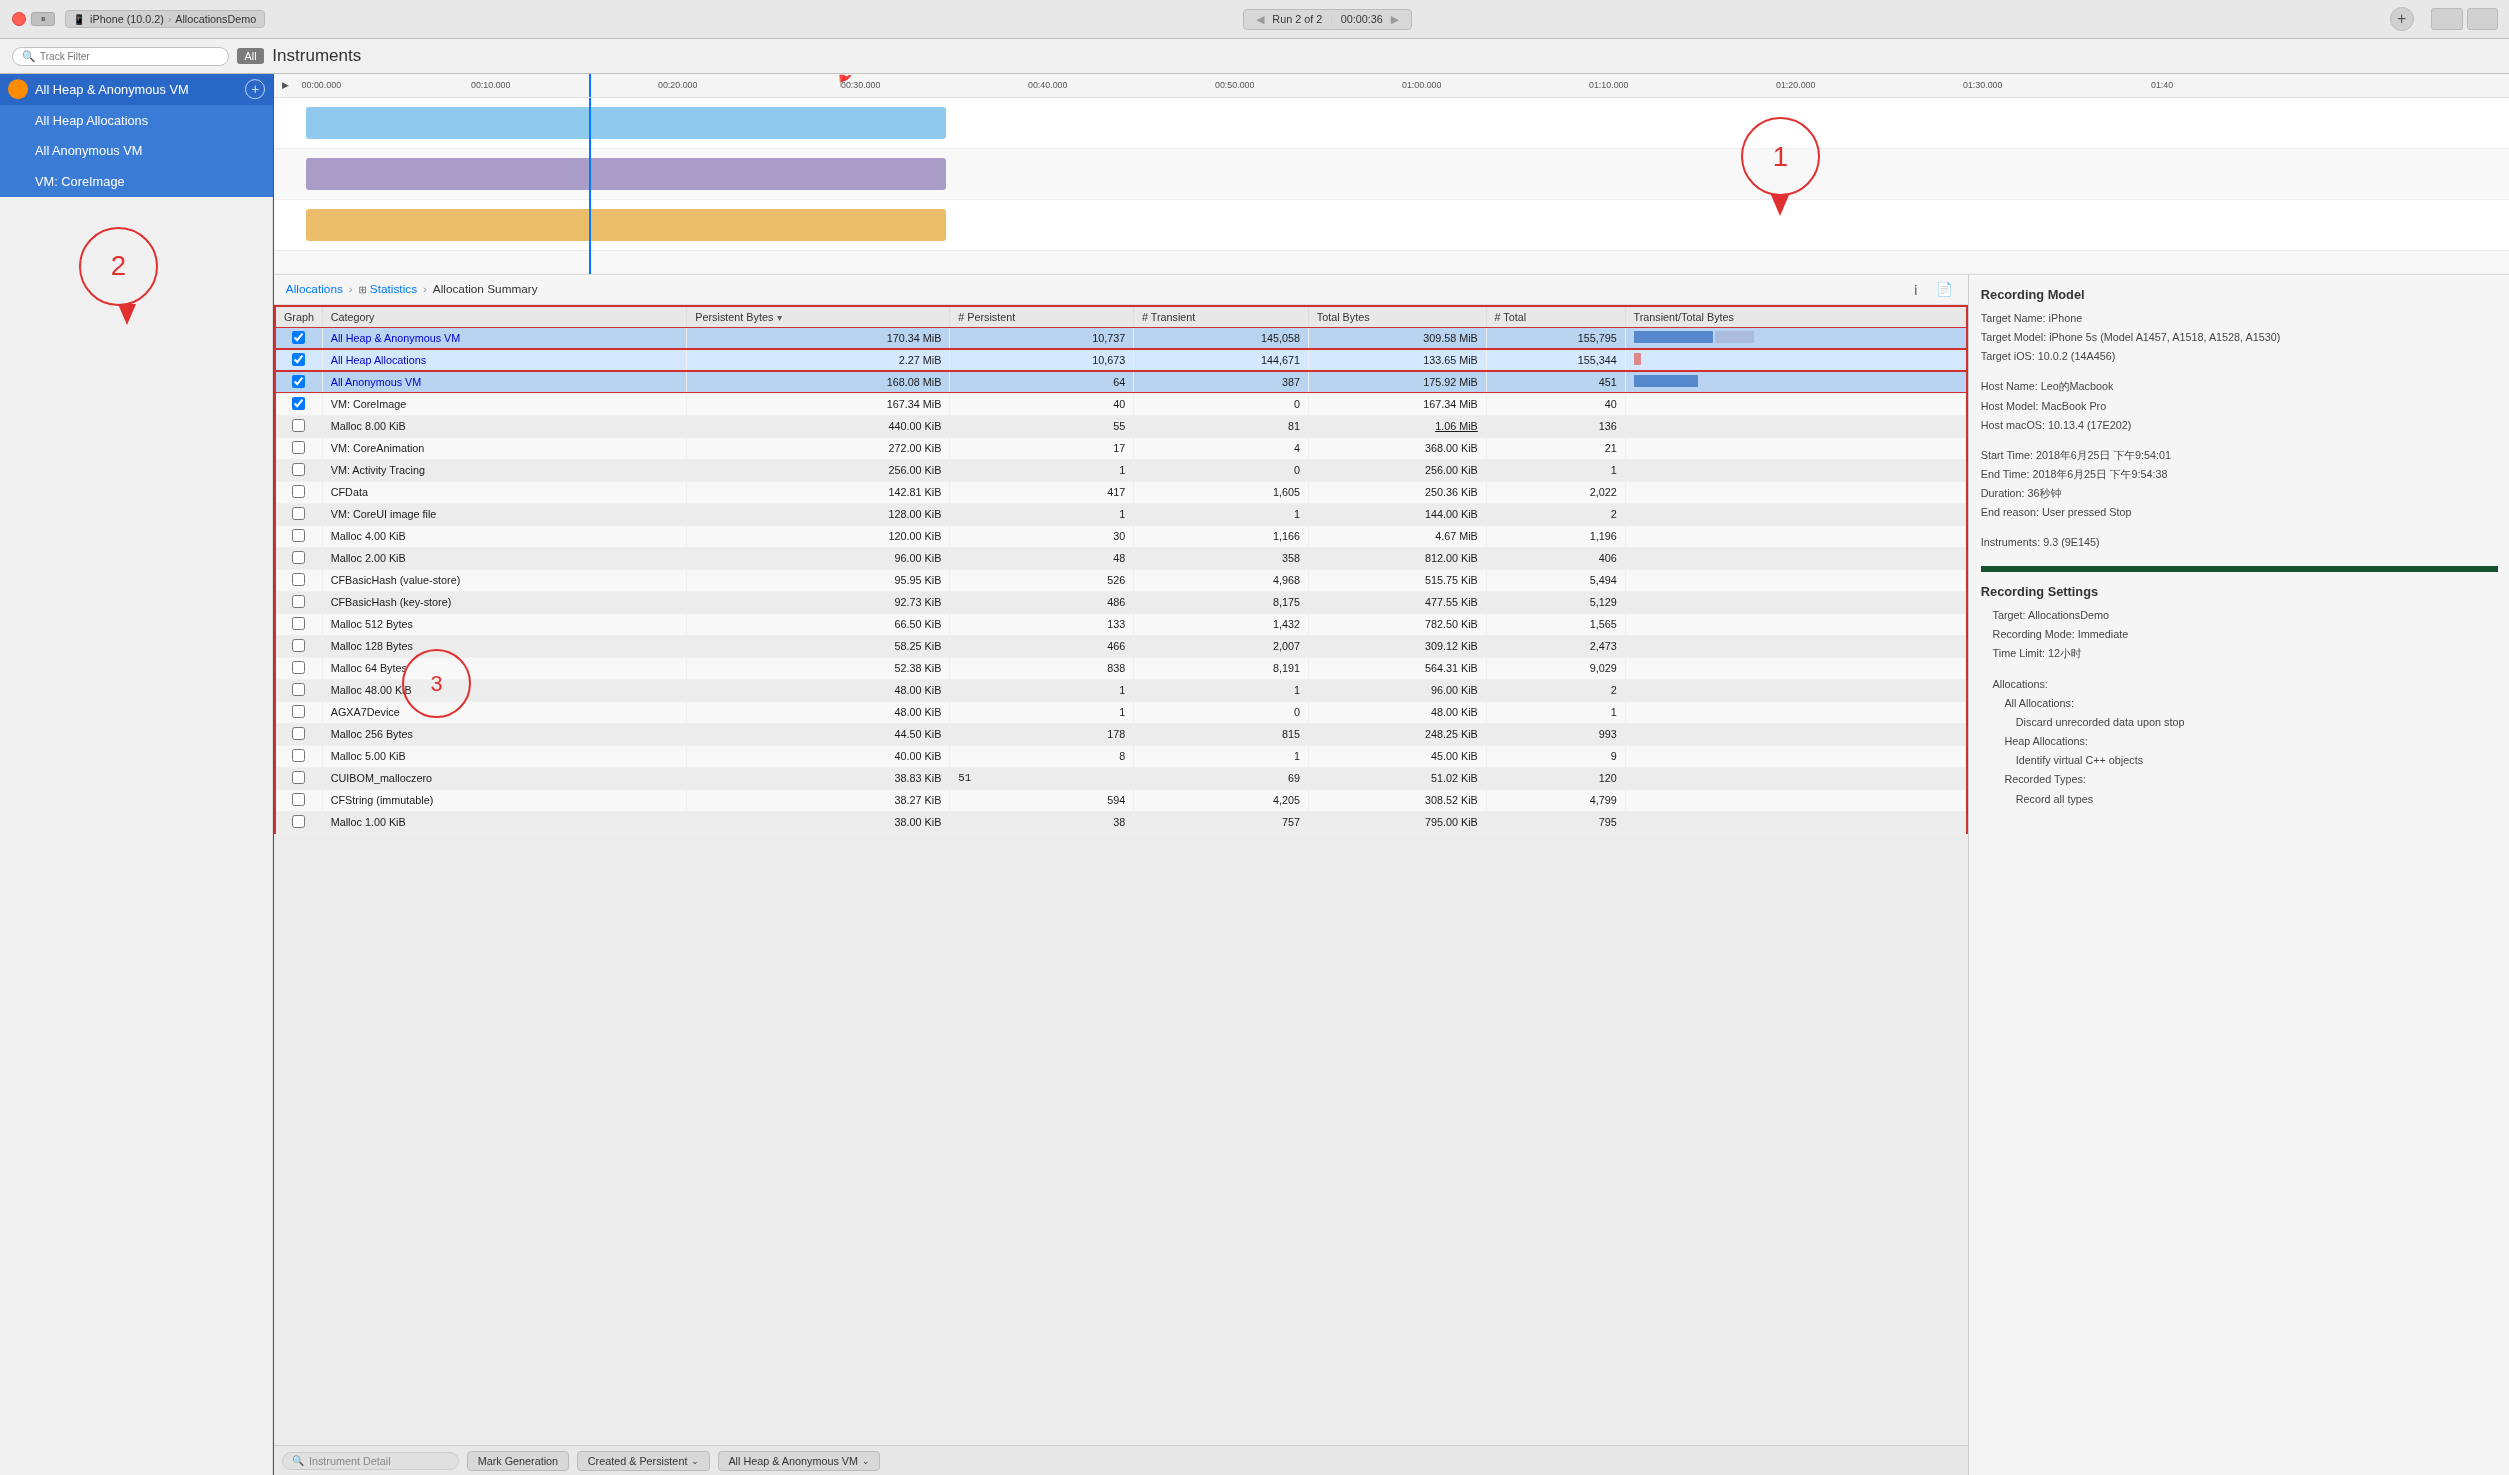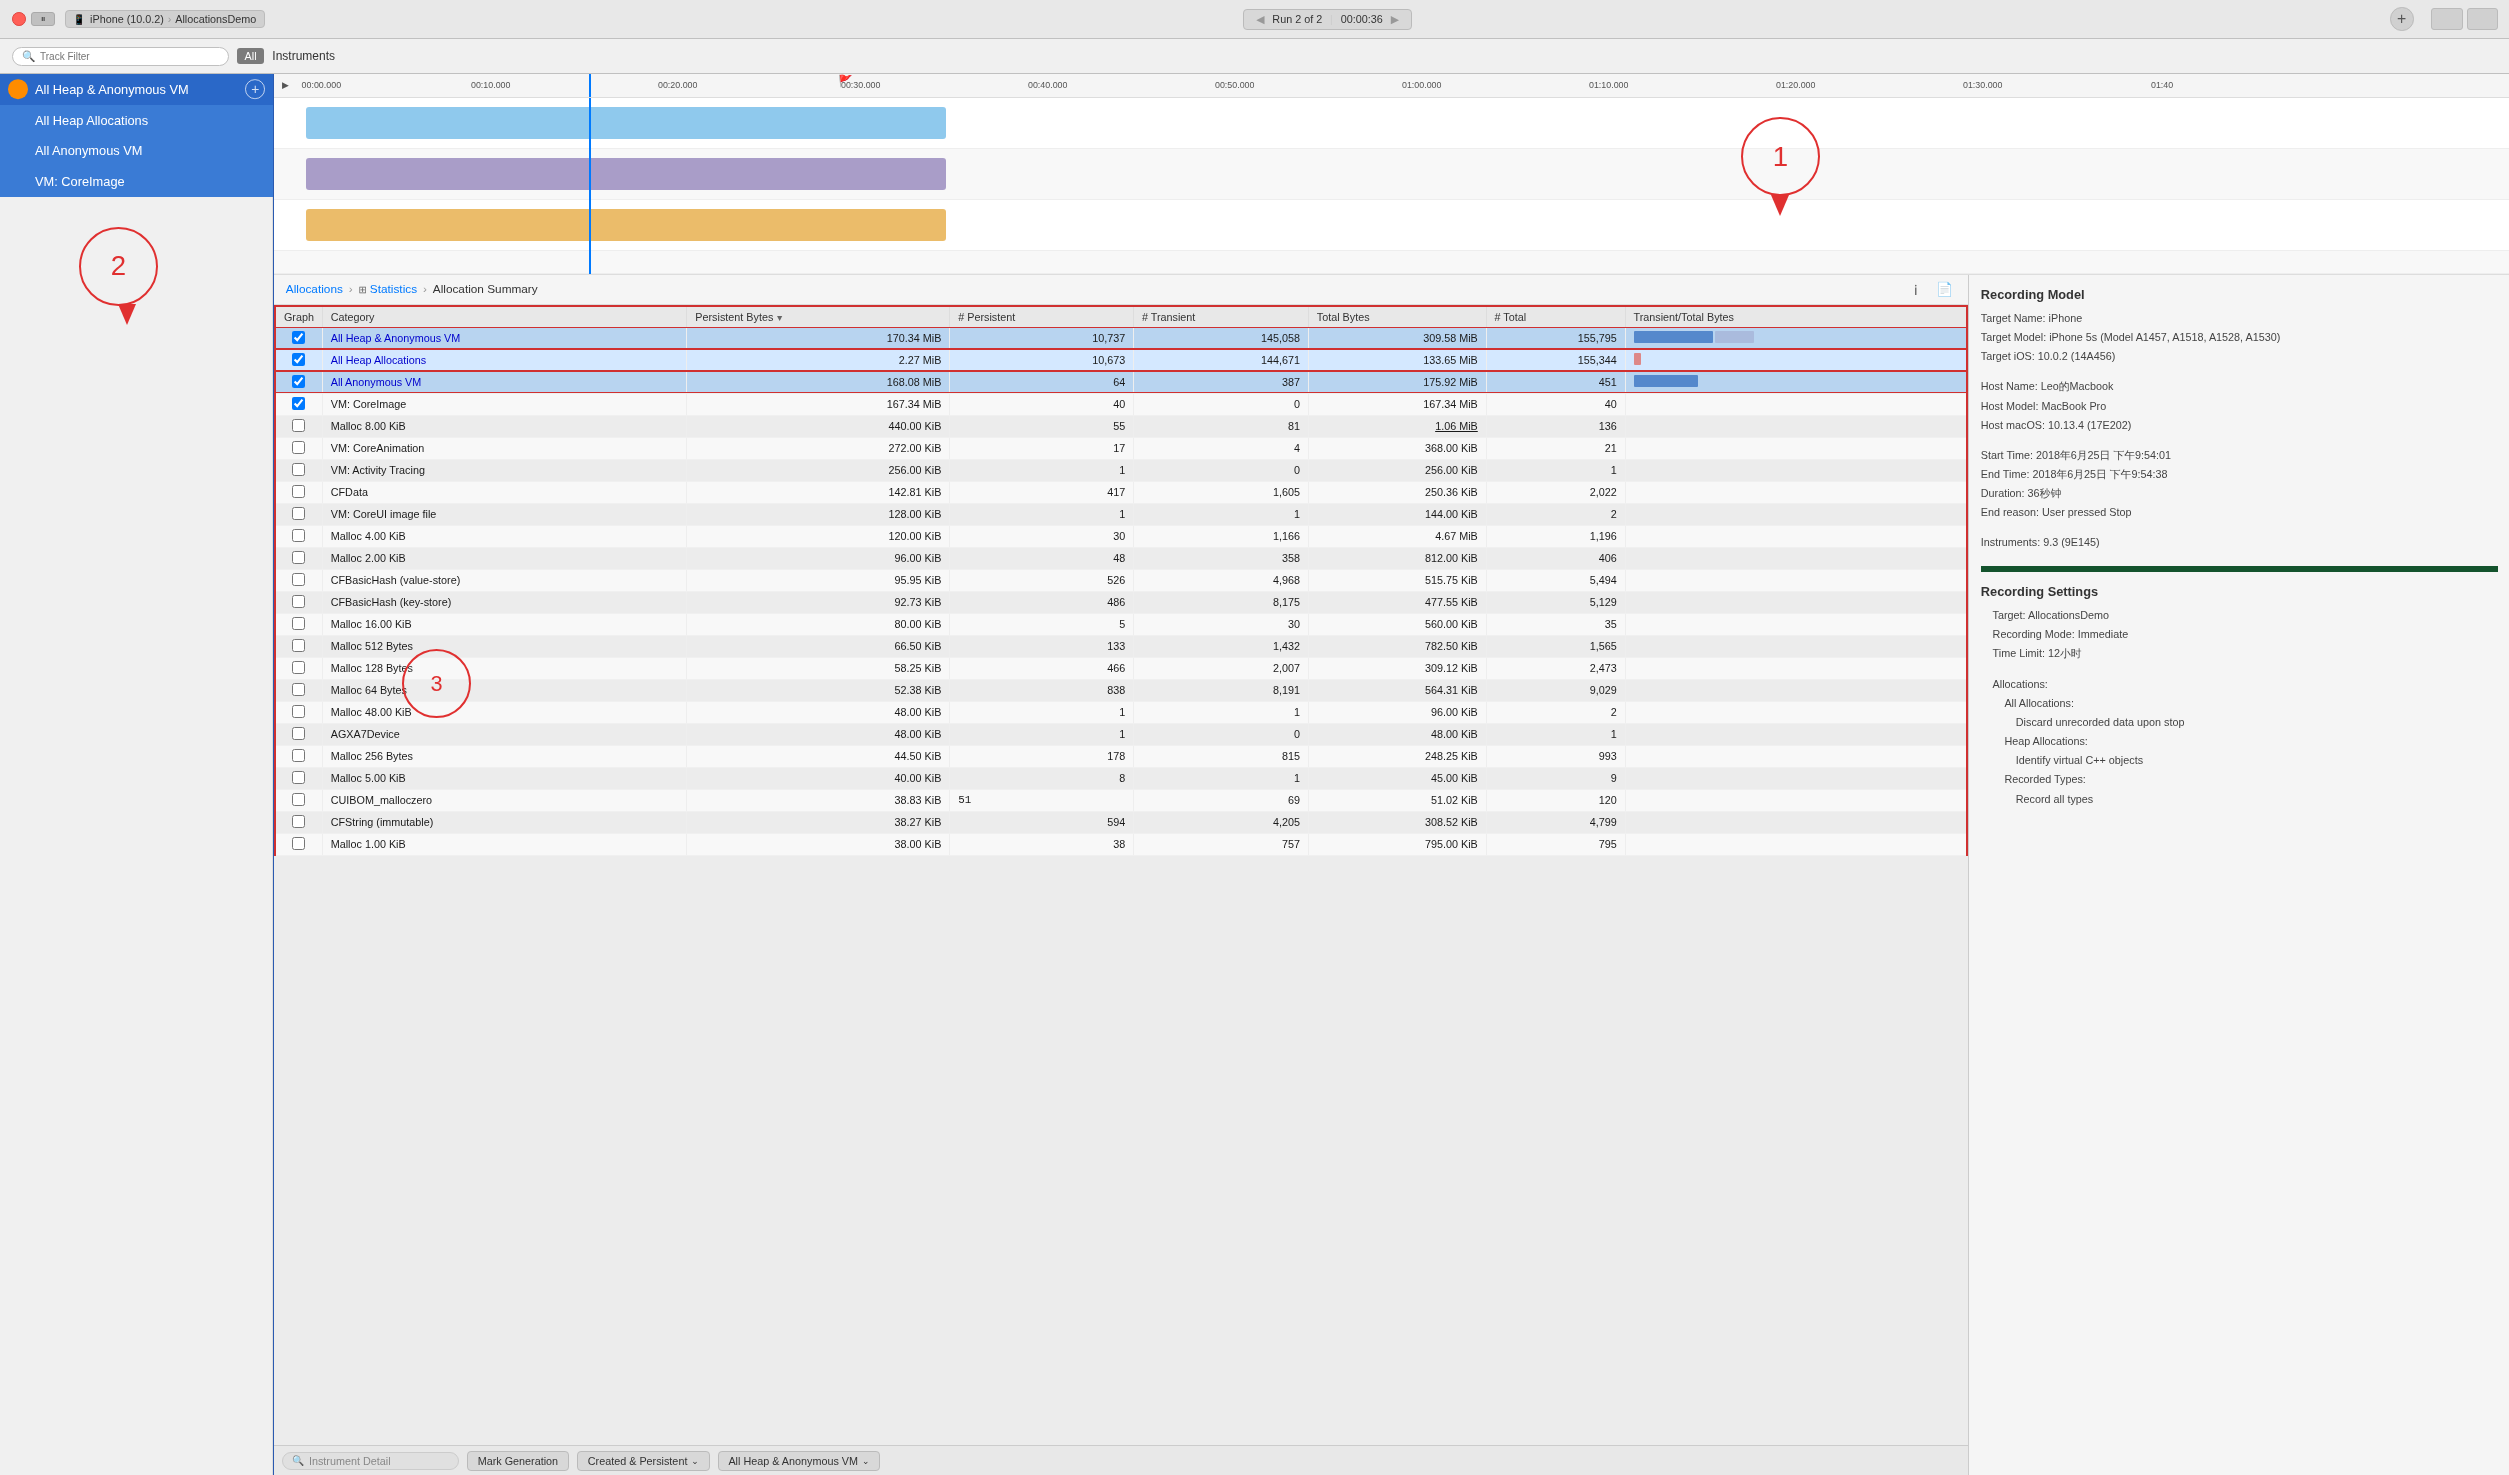--- a/index.html
+++ b/index.html
@@ -117,21 +117,21 @@
     <div class="wb"></div>
   </div>
 </div>
 
 <div class="toolbar">
   <div class="search-box">
     <span style="color:#999;font-size:10.8px;">🔍</span>
     <input type="text" placeholder="Track Filter" style="">
   </div>
   <button class="all-btn">All</button>
-  <span style="font-size:12px;color:#333;">Instruments</span>
+  <span style="font-size:17px;color:#333;">Instruments</span>
 </div>
 
 <div class="main">
 
   <div style="width:274px;flex-shrink:0;display:flex;flex-direction:column;border-right:1px solid #2a5ab0;">
 
     <div class="sidebar" style="flex-shrink:0;">
       <div class="sidebar-item active" style="padding-left:35px;position:relative;">
         <div class="sidebar-icon" style="background:#ff8c00;"></div>
         <span>All Heap &amp; Anonymous VM</span>
@@ -374,30 +374,20 @@
                   <td>CFBasicHash (key-store)</td>
                   <td style="text-align: right;">92.73 KiB</td>
                   <td style="text-align: right;">486</td>
                   <td style="text-align: right;">8,175</td>
                   <td style="text-align: right;">477.55 KiB</td>
                   <td style="text-align: right;">5,129</td>
                   <td></td>
                 </tr>
                 <tr>
                   <td style="text-align: center;"><input type="checkbox" style=""></td>
-                  <td>Malloc 16.00 KiB</td>
-                  <td style="text-align: right;">80.00 KiB</td>
-                  <td style="text-align: right;">5</td>
-                  <td style="text-align: right;">30</td>
-                  <td style="text-align: right;">560.00 KiB</td>
-                  <td style="text-align: right;">35</td>
-                  <td></td>
-                </tr>
-                <tr>
-                  <td style="text-align: center;"><input type="checkbox" style=""></td>
                   <td>Malloc 512 Bytes</td>
                   <td style="text-align: right;">66.50 KiB</td>
                   <td style="text-align: right;">133</td>
                   <td style="text-align: right;">1,432</td>
                   <td style="text-align: right;">782.50 KiB</td>
                   <td style="text-align: right;">1,565</td>
                   <td></td>
                 </tr>
                 <tr>
                   <td style="text-align: center;"><input type="checkbox" style=""></td>

